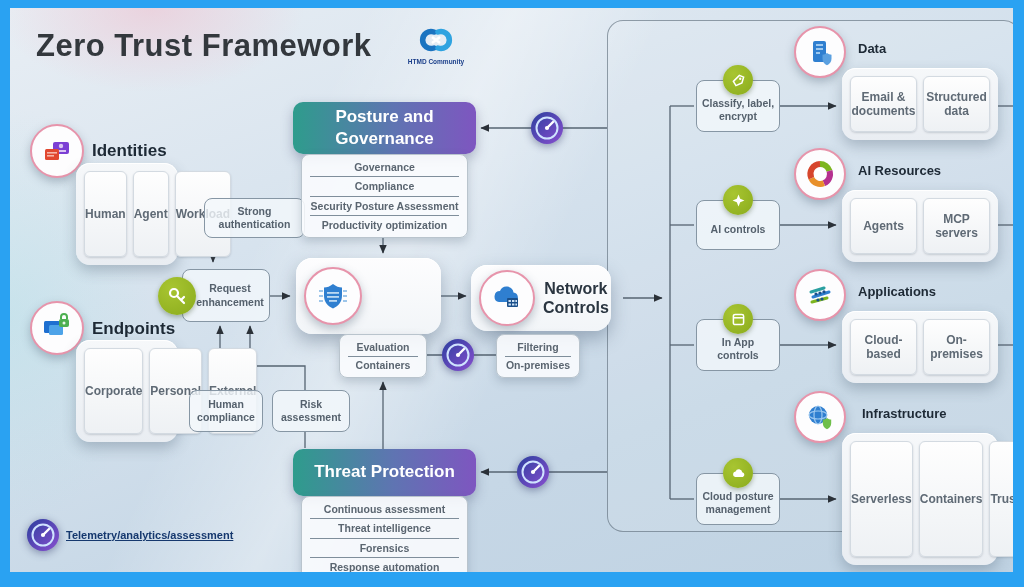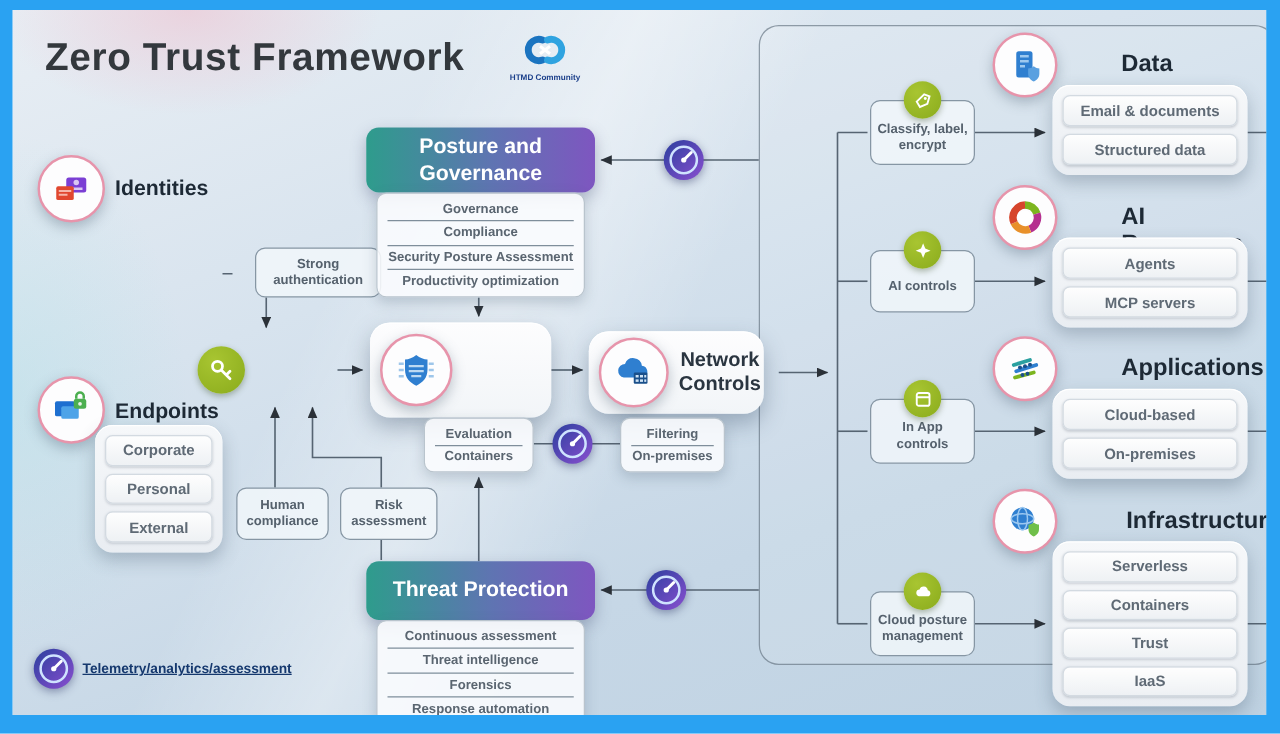--- a/index.html
+++ b/index.html
@@ -11,29 +11,29 @@
       radial-gradient(ellipse 220px 120px at 14% 0%, rgba(238,190,205,.55), transparent 70%),
       radial-gradient(ellipse 200px 300px at 0% 55%, rgba(170,225,230,.35), transparent 70%),
       linear-gradient(115deg, rgba(255,255,255,.0) 28%, rgba(255,255,255,.38) 40%, rgba(255,255,255,0) 52%),
       linear-gradient(160deg,#e8eef4 0%,#d7e3ee 35%,#c6d7e6 70%,#bfd2e2 100%);
     overflow:hidden;
   }
   .abs{position:absolute;box-sizing:border-box;}
   .title{font-size:31px;font-weight:400;color:#33383d;letter-spacing:.5px;}
   .logo-txt{display:block;font-size:6.5px;font-weight:700;color:#1b3f8a;text-align:center;margin-top:-2px;}
   .sec-head{font-size:17px;font-weight:700;color:#1d2935;}
-  .sec-head.big{font-size:19px;margin-left:39px;}
+  .sec-head.big{font-size:13px;}
   .circle{
     border-radius:50%;background:#fdfdfe;border:2px solid #e794ab;
     box-shadow:0 4px 10px rgba(70,90,110,.35);display:flex;align-items:center;justify-content:center;
   }
   .group{
     background:linear-gradient(180deg,#f6f8fa,#e9edf2);border-radius:14px;
     box-shadow:0 6px 14px rgba(60,80,100,.30), inset 0 1px 0 #fff;
-    display:flex;flex-direction:column;gap:6px;padding:8px;
+    display:flex;flex-direction:row;gap:6px;padding:8px;
   }
   .pill{
     background:linear-gradient(180deg,#fefefe,#eef1f4);border:1px solid #d3dae1;border-radius:6px;
     box-shadow:0 1px 2px rgba(90,105,120,.25);
     color:#5f6a75;font-size:12px;font-weight:700;display:flex;align-items:center;justify-content:center;
     flex:1;text-align:center;
   }
   .cbox{
     background:rgba(242,247,251,.8);border:1.2px solid #8696a4;border-radius:8px;
     color:#55616d;font-size:10.5px;font-weight:700;text-align:center;
@@ -135,38 +135,44 @@
     <svg width="34" height="34" viewBox="0 0 34 34">
       <rect x="13" y="8" width="16" height="12" rx="2" fill="#7b3fd4"></rect>
       <circle cx="21" cy="12" r="2.2" fill="#d9c6f2"></circle>
       <rect x="16" y="16" width="10" height="2" fill="#d9c6f2"></rect>
       <rect x="5" y="15" width="14" height="11" rx="1.5" fill="#e1472f"></rect>
       <rect x="7" y="18" width="10" height="1.6" fill="#f6b5a8"></rect>
       <rect x="7" y="21" width="7" height="1.6" fill="#f6b5a8"></rect>
     </svg>
   </div>
   <div class="abs sec-head z2" style="left:82px;top:133px;">Identities</div>
+  <div class="abs group z2" style="left:66px;top:155px;width:102px;height:102px;">
+    <div class="pill">Human</div>
+    <div class="pill">Agent</div>
+    <div class="pill">Workload</div>
+  </div>
 
   <div class="abs circle z2" style="left:20px;top:293px;width:54px;height:54px;">
     <svg width="34" height="34" viewBox="0 0 34 34">
       <rect x="4" y="10" width="16" height="12" rx="1.5" fill="#1e6fd0"></rect>
       <rect x="9" y="14" width="14" height="10" rx="1.5" fill="#4da3e8"></rect>
       <rect x="19" y="8" width="10" height="8" rx="2" fill="#4caf50"></rect>
       <path d="M21,8 v-2 a3,3 0 0 1 6,0 v2" stroke="#4caf50" stroke-width="2" fill="none"></path>
       <circle cx="24" cy="12" r="1.5" fill="#e8f5e9"></circle>
     </svg>
   </div>
   <div class="abs sec-head z2" style="left:82px;top:311px;">Endpoints</div>
   <div class="abs group z2" style="left:66px;top:332px;width:102px;height:102px;">
     <div class="pill">Corporate</div>
     <div class="pill">Personal</div>
     <div class="pill">External</div>
   </div>
 
   <div class="abs cbox z2" style="left:194px;top:190px;width:101px;height:40px;">Strong authentication</div>
+  <div class="abs cbox z2" style="left:172px;top:261px;width:88px;height:53px;padding-left:12px;">Request enhancement</div>
   <div class="abs gbadge z2" style="left:148px;top:269px;width:38px;height:38px;">
     <svg width="24" height="24" viewBox="0 0 24 24">
       <circle cx="9" cy="9" r="4" fill="none" stroke="#fff" stroke-width="2.2"></circle>
       <path d="M12,12 L19,19 M16,16 L19,13" stroke="#fff" stroke-width="2.2" stroke-linecap="round"></path>
     </svg>
   </div>
   <div class="abs cbox z2" style="left:179px;top:382px;width:74px;height:42px;">Human compliance</div>
   <div class="abs cbox z2" style="left:262px;top:382px;width:78px;height:42px;">Risk assessment</div>
 
   <div class="abs hdr-grad z2" style="left:283px;top:94px;width:183px;height:52px;padding:0 26px;">Posture and Governance</div>

